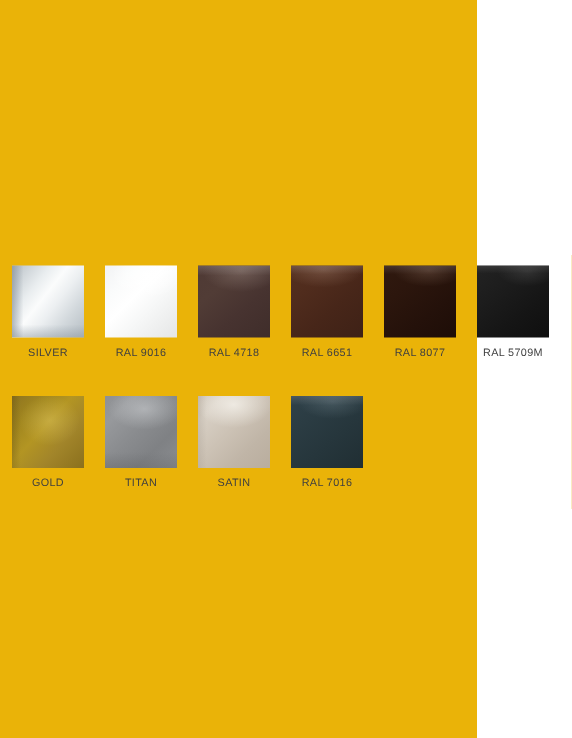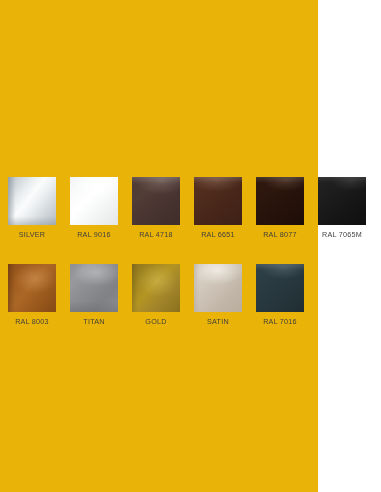--- a/index.html
+++ b/index.html
@@ -266,42 +266,36 @@
       <div class="swatch-cell">
         <div class="swatch-chip chip-ral8077">
           <div class="sheen"></div>
         </div>
         <div class="swatch-label">RAL 8077</div>
       </div>
       <div class="swatch-cell">
         <div class="swatch-chip chip-ral9005m">
           <div class="sheen"></div>
         </div>
-        <div class="swatch-label">RAL 7065M</div>
+        <div class="swatch-label">RAL 5709M</div>
       </div>
     </div>
 
     <div class="swatch-row">
       <div class="swatch-cell">
-        <div class="swatch-chip chip-ral8003">
-          <div class="sheen"></div>
-        </div>
-        <div class="swatch-label">RAL 8003</div>
+        <div class="swatch-chip chip-gold">
+          <div class="sheen"></div>
+        </div>
+        <div class="swatch-label">GOLD</div>
       </div>
       <div class="swatch-cell">
         <div class="swatch-chip chip-titan">
           <div class="sheen"></div>
         </div>
         <div class="swatch-label">TITAN</div>
-      </div>
-      <div class="swatch-cell">
-        <div class="swatch-chip chip-gold">
-          <div class="sheen"></div>
-        </div>
-        <div class="swatch-label">GOLD</div>
       </div>
       <div class="swatch-cell">
         <div class="swatch-chip chip-satin">
           <div class="sheen"></div>
         </div>
         <div class="swatch-label">SATIN</div>
       </div>
       <div class="swatch-cell">
         <div class="swatch-chip chip-ral7016">
           <div class="sheen"></div>

